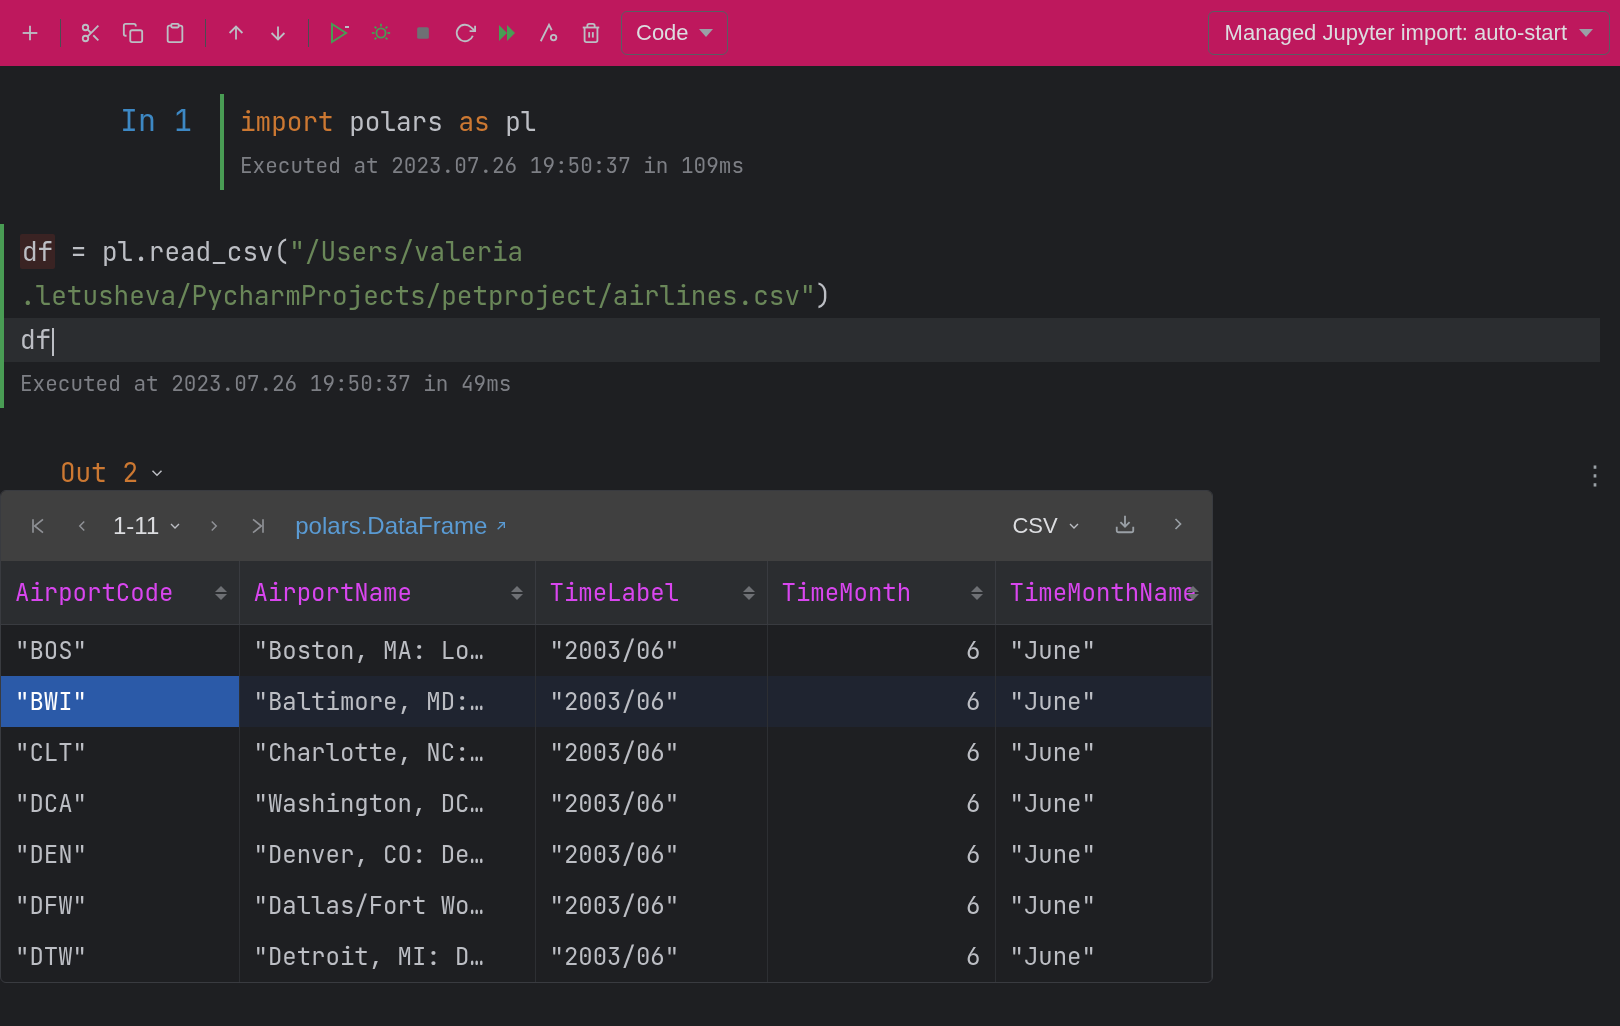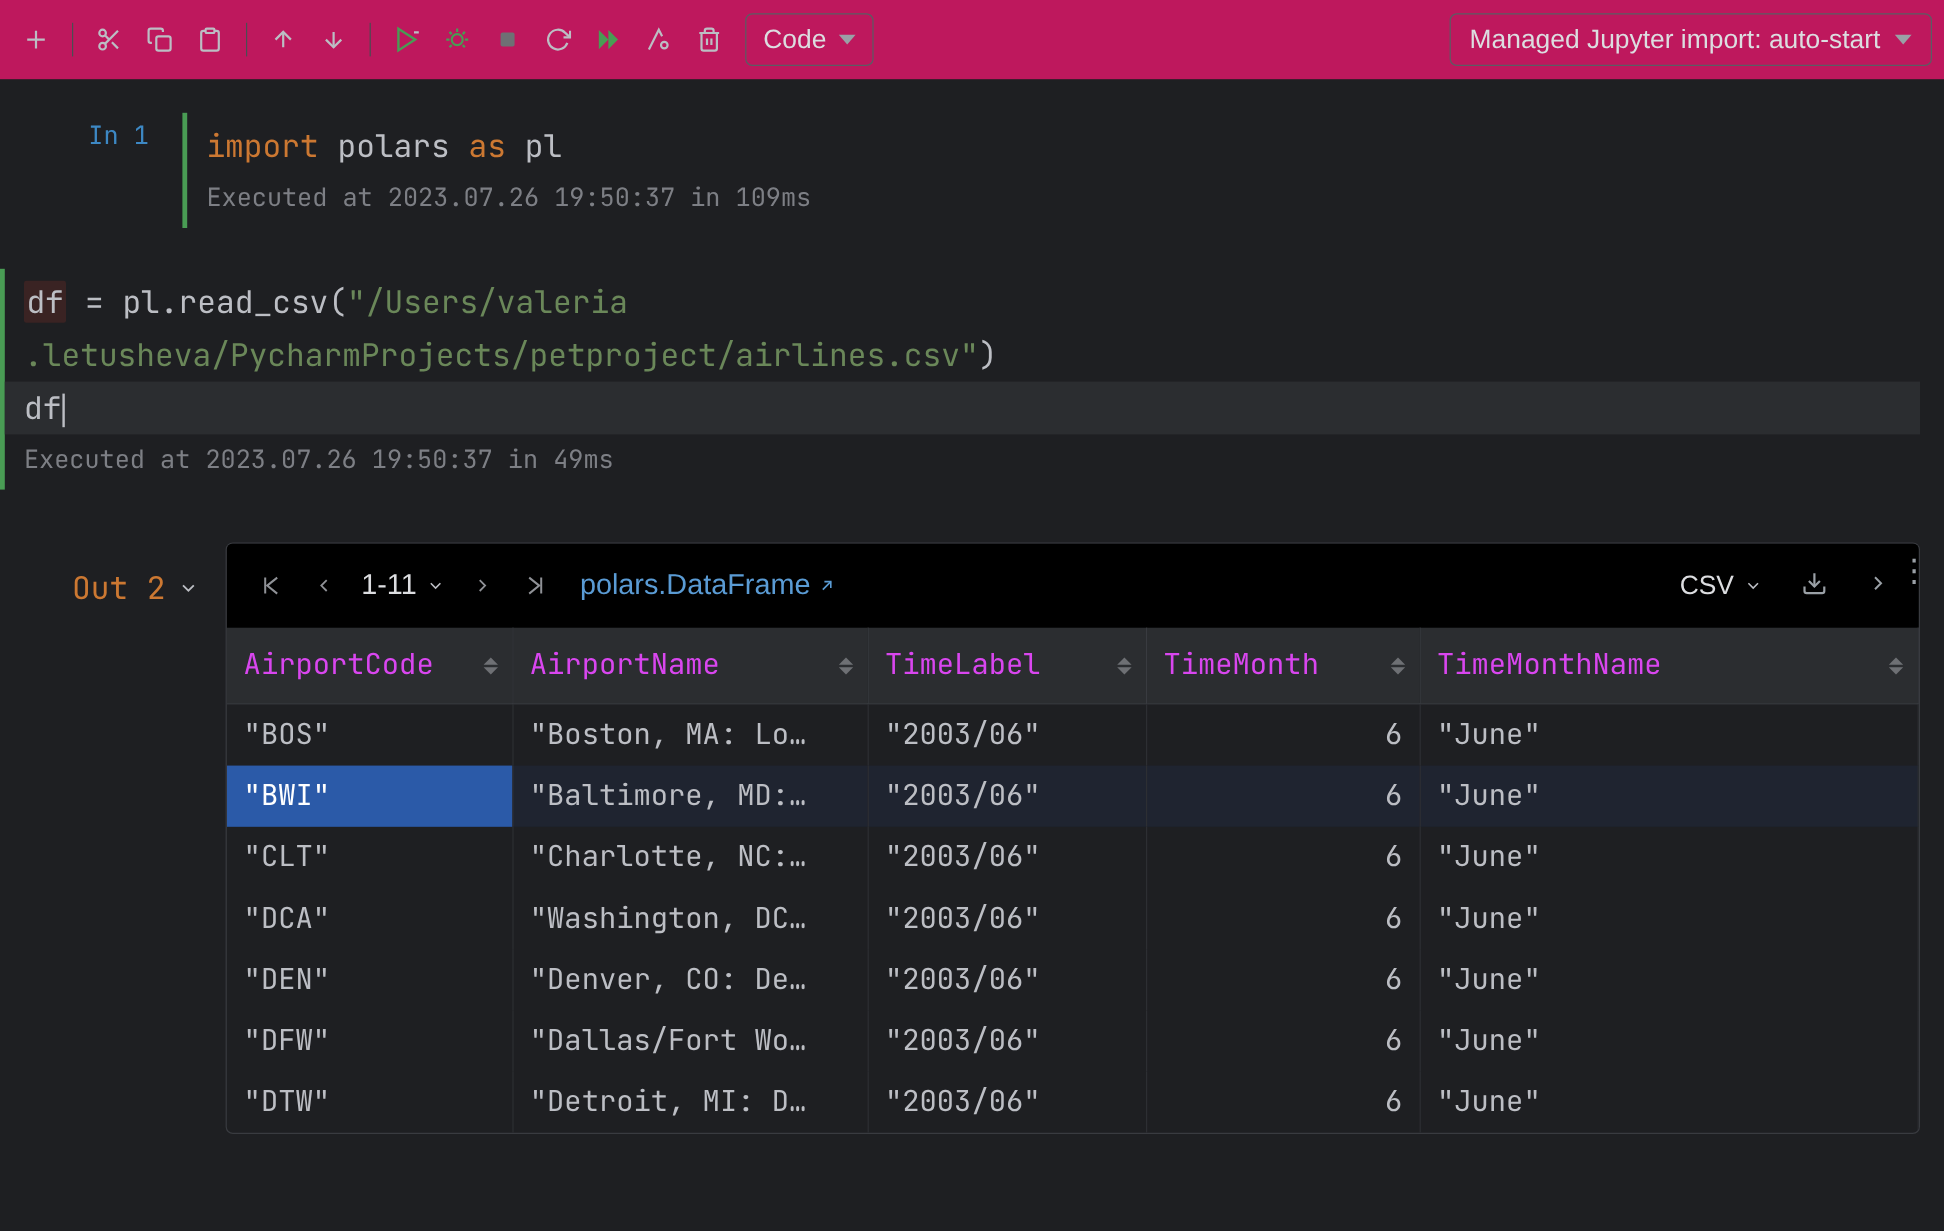--- a/index.html
+++ b/index.html
@@ -66,24 +66,24 @@
       width: 0; height: 0;
       border-left: 7px solid transparent;
       border-right: 7px solid transparent;
       border-top: 8px solid #9aa0a6;
     }
 
     
     .cells { padding-top: 28px; }
     .cell { display: flex; align-items: flex-start; }
     .gutter {
-      width: 152px;
+      width: 220px;
       text-align: right;
       padding: 6px 28px 0 0;
-      font-size: 21px;
+      font-size: 30px;
       font-family: "JetBrains Mono", monospace;
     }
     .in-label { color: #3d88c4; }
     .out-label { color: #cc7832; }
     .cell-body { flex: 1; padding-right: 20px; }
     .code-area {
       border-left: 4px solid #499c54;
       padding: 6px 0 6px 16px;
       font-size: 26px;
       line-height: 1.7;
@@ -102,21 +102,21 @@
     .text-cursor {
       display: inline-block;
       width: 2px;
       height: 28px;
       background: #bcbec4;
       vertical-align: middle;
       margin-left: 1px;
     }
 
     .cell-spacer { height: 34px; }
-    .out-cell { margin-top: 44px; }
+    .out-cell { margin-top: 27px; flex-direction: column; }
     .out-gutter {
       display: flex;
       align-items: center;
       gap: 10px;
       justify-content: flex-end;
       width: 188px;
       padding-right: 22px;
       padding-top: 20px;
       font-size: 26px;
       font-family: "JetBrains Mono", monospace;
@@ -127,21 +127,21 @@
       border: 1px solid #393b40;
       border-radius: 6px;
       overflow: hidden;
     }
     .out-toolbar {
       display: flex;
       align-items: center;
       height: 70px;
       padding: 0 24px;
       gap: 18px;
-      background: #000000;
+      background: #404040;
     }
     .nav-btn {
       width: 26px; height: 26px;
       display: flex; align-items: center; justify-content: center;
       color: #8f9196;
       cursor: pointer;
     }
     .range-drop {
       display: flex; align-items: center; gap: 8px;
       color: #dcdde0; font-size: 24px;

